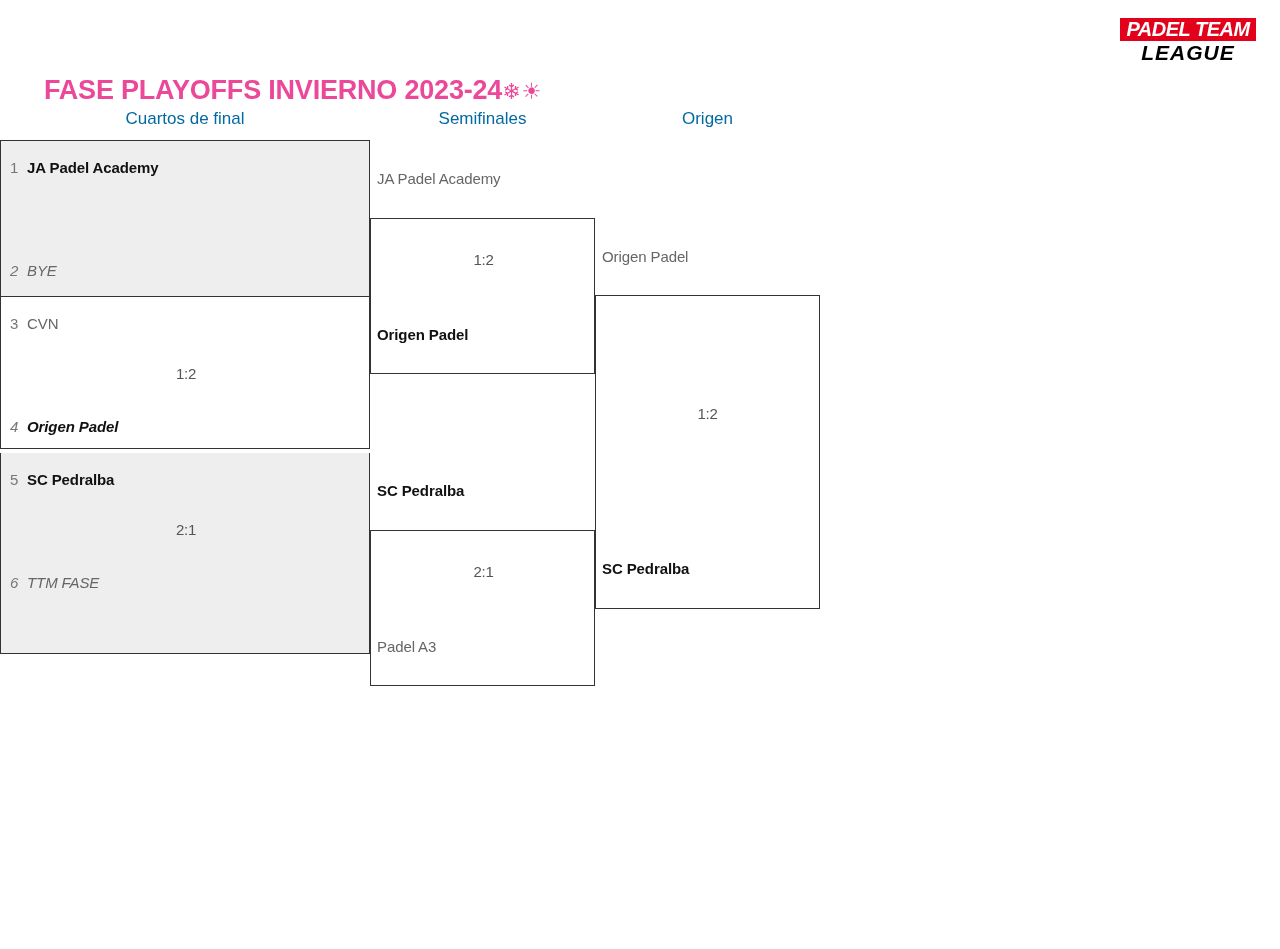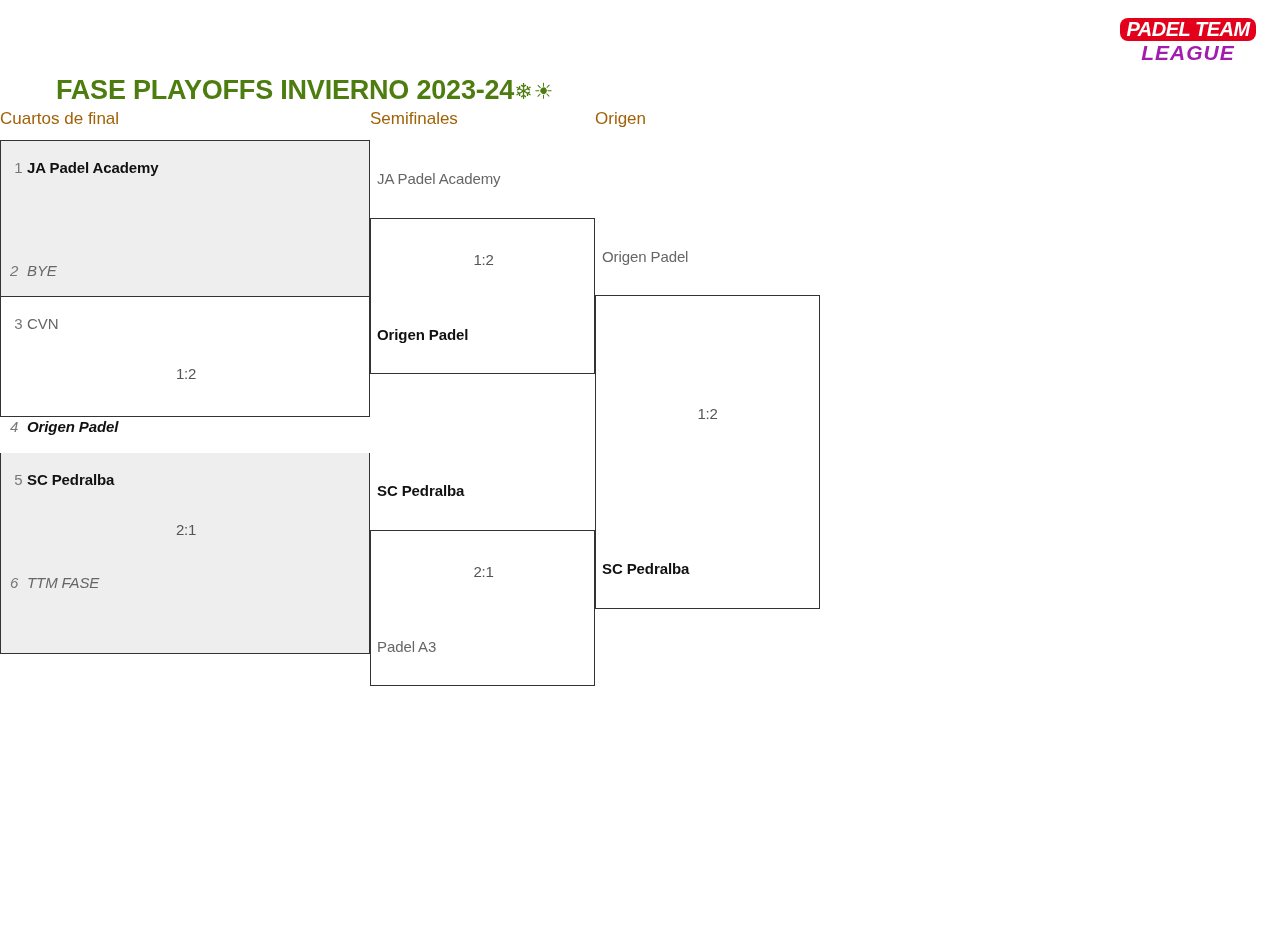--- a/index.html
+++ b/index.html
@@ -12,27 +12,27 @@
     height: 949px;
     position: relative;
     font-family: "Liberation Sans", sans-serif;
     color: #111111;
     overflow: hidden;
   }
 
   
   .page-title {
     position: absolute;
-    left: 16px;
+    left: 4px;
     top: 8px;
     font-size: 27px;
     font-weight: 700;
     line-height: 33px;
     letter-spacing: -0.2px;
-    color: #4d7c0f;
+    color: #ec4899;
     white-space: pre;
     padding-left: 40px;
   }
   .title-line { display: block; }
   .title-emojis {
     font-family: "DejaVu Sans", sans-serif;
     font-weight: 400;
     font-size: 22px;
     letter-spacing: 1px;
   }
@@ -53,41 +53,41 @@
     background: #e2001a;
     color: #ffffff;
     font-size: 20px;
     font-weight: 700;
     line-height: 23px;
     letter-spacing: -0.5px;
     text-align: center;
     font-family: "Liberation Sans", sans-serif;
     font-style: italic;
     padding: 0 2px;
-    border-radius: 8px;
   }
   .brand-bottom {
     background: #ffffff;
-    color: #a21caf;
+    color: #000000;
     font-size: 21px;
     font-weight: 700;
     line-height: 22px;
     letter-spacing: 1px;
     text-align: center;
     font-family: "Liberation Sans", sans-serif;
     font-style: italic;
     margin-top: 1px;
   }
 
   
   .round-heading {
     position: absolute;
     font-size: 17px;
     font-weight: 400;
-    color: #a16207;
+    color: #0369a1;
+    text-align: center;
     white-space: nowrap;
   }
   #round-head-0 { left: 0px;   top: 109px; width: 370px; }
   #round-head-1 { left: 370px; top: 109px; width: 225px; }
   #round-head-2 { left: 595px; top: 109px; width: 225px; }
 
   
   .bracket {
     position: absolute;
     left: 0;
@@ -119,21 +119,21 @@
   .slot .seed {
     color: #777777;
     font-weight: 400;
     display: inline-block;
     width: 17px;
   }
   .slot .team-name { letter-spacing: -0.1px; }
   .team-name.win  { color: #111111; font-weight: 700; }
   .team-name.lose { color: #666666; font-weight: 400; }
 
-  .slot.top    { top: 18px; text-align: center; }
+  .slot.top    { top: 18px; }
   .slot.bottom { top: 121px; font-style: italic; }
 
   .qf-score {
     position: absolute;
     left: 0;
     width: 370px;
     text-align: center;
     top: 68px;
     font-size: 15px;
     color: #555555;
@@ -221,21 +221,21 @@
   <div class="qf-box first shaded" style="top:140px;height:157px;">
     <div class="slot top">
       <span class="seed">1</span><span class="team-name win">JA Padel Academy</span>
     </div>
     <div class="qf-score"></div>
     <div class="slot bottom">
       <span class="seed">2</span><span class="team-name lose">BYE</span>
     </div>
   </div>
 
-  <div class="qf-box plain" style="top:297px;height:120px;">
+  <div class="qf-box plain" style="top:297px;height:152px;">
     <div class="slot top">
       <span class="seed">3</span><span class="team-name lose">CVN</span>
     </div>
     <div class="qf-score">1:2</div>
     <div class="slot bottom">
       <span class="seed">4</span><span class="team-name win">Origen Padel</span>
     </div>
   </div>
 
   <div class="qf-box shaded" style="top:453px;height:201px;">

